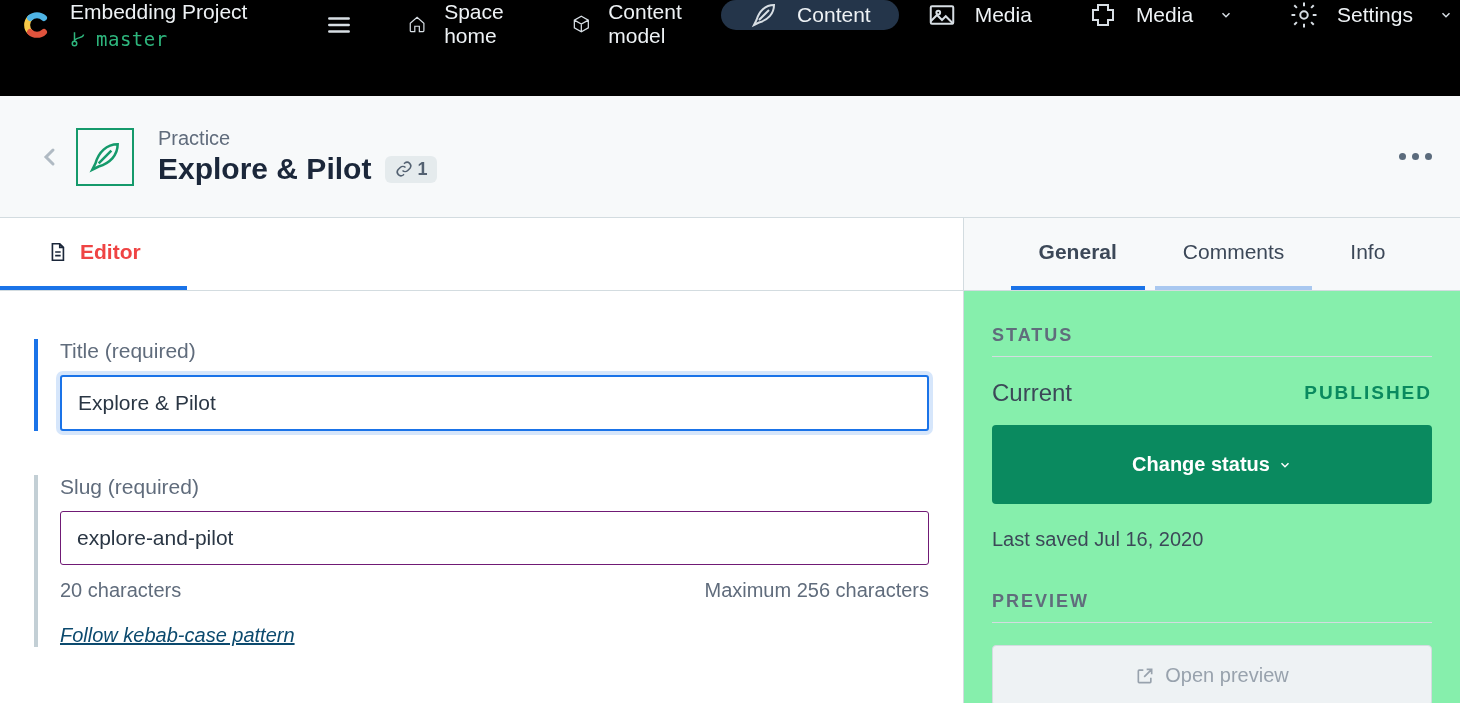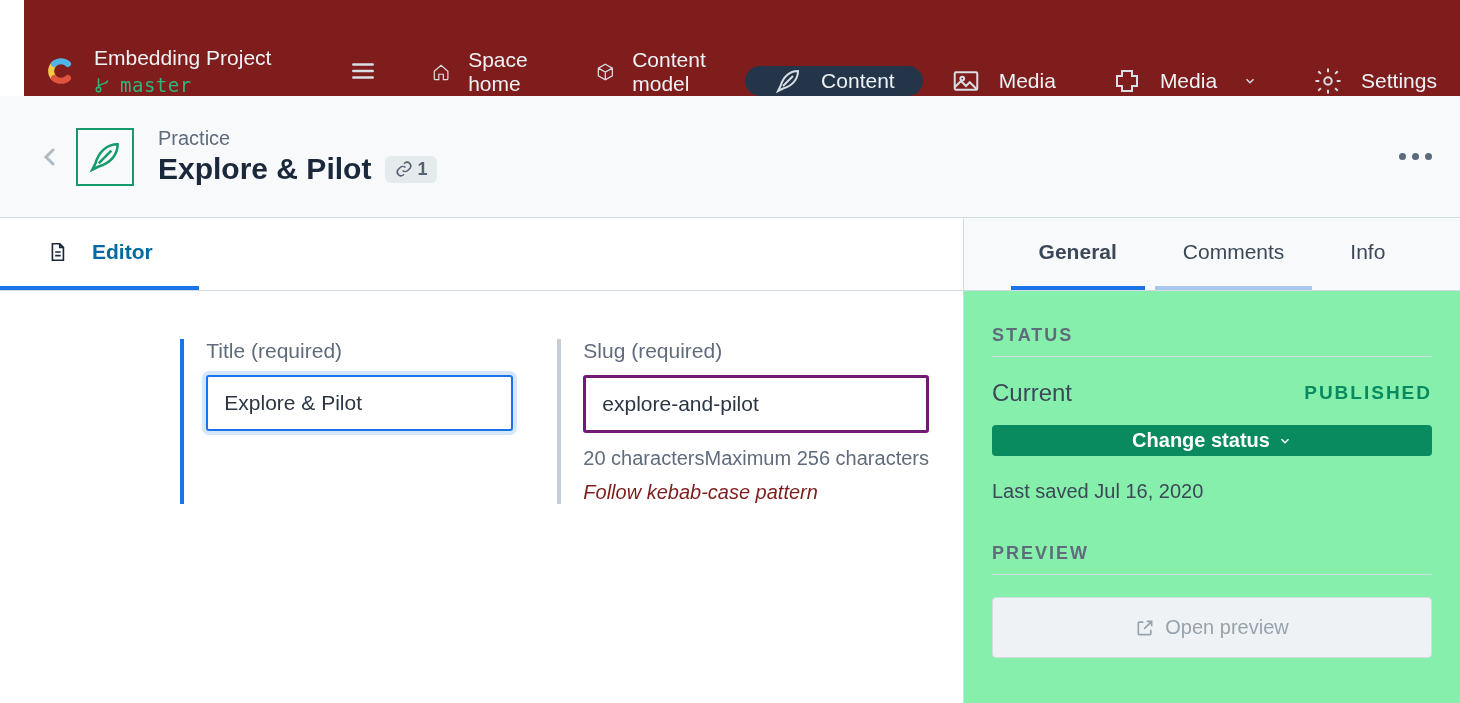--- a/index.html
+++ b/index.html
@@ -1,19 +1,19 @@
 <!DOCTYPE html>
 <html><head>
   <meta charset="utf-8">
   <style>
     * { box-sizing: border-box; margin: 0; padding: 0; }
     body { font-family: -apple-system, BlinkMacSystemFont, "Segoe UI", Helvetica, Arial, sans-serif; background: #fff; color: #1b273a; width: 1460px; height: 703px; overflow: hidden; }
     
     
-    .topnav { display: flex; align-items: flex-end; background: #7f1d1d; height: 96px; color: #e5ebed; margin-left: 24px; }
+    .topnav { display: flex; align-items: flex-start; background: #000000; height: 96px; color: #e5ebed; }
     .topnav .project { display: flex; align-items: center; padding: 0 28px 0 18px; gap: 16px; min-width: 380px; }
     .logo { width: 36px; height: 36px; }
     .project-meta { display: flex; flex-direction: column; gap: 4px; }
     .project-name { font-size: 21px; font-weight: 500; color: #eef2f5; }
     .branch-row { display: flex; align-items: center; gap: 8px; }
     .branch { font-family: ui-monospace, Menlo, Consolas, monospace; color: #2eb67d; font-size: 19px; letter-spacing: 0.5px; }
     .hamburger { margin-left: auto; cursor: pointer; }
     .navitem { display: flex; align-items: center; gap: 18px; padding: 0 28px; font-size: 21px; cursor: pointer; color: #eef2f5; }
     .navitem.active { background: #24354a; border-radius: 27px; }
     .nav-icon { width: 30px; height: 30px; stroke: #d7dee4; fill: none; stroke-width: 1.6; }
@@ -32,46 +32,46 @@
     .kebab { margin-left:auto; cursor:pointer; display:flex; gap:6px; }
     .kebab span { width:7px; height:7px; background:#5b6b7c; border-radius:50%; }
 
     
     .body-wrap { display:flex; height: calc(703px - 96px - 100px); }
     .main-col { flex: 1 1 auto; border-right: 1px solid #d3dce0; display:flex; flex-direction:column; overflow:hidden; }
     .side-col { width: 496px; background:#86efac; display:flex; flex-direction:column; }
 
     
     .tabbar { display:flex; border-bottom:1px solid #d3dce0; }
-    .tab { display:flex; align-items:center; gap:24px; padding: 22px 46px; font-size:21px; font-weight:700; color:#0369a1; border-bottom: 4px solid transparent; cursor:pointer; }
+    .tab { display:flex; align-items:center; gap:12px; padding: 22px 46px; font-size:21px; font-weight:700; color:#ef4444; border-bottom: 4px solid transparent; cursor:pointer; }
     .tab.active { border-bottom-color:#1a73e8; }
     .tab svg { width:22px; height:22px; }
 
     
-    .fields { padding: 48px 34px 10px 34px; display:flex; flex-direction:row; gap: 44px; justify-content: flex-end; }
+    .fields { padding: 48px 34px 10px 34px; display:flex; flex-direction:column; gap: 44px; justify-content: flex-end; }
     .field { border-left: 4px solid #c3cfd5; padding-left: 22px; }
     .field.active { border-left-color:#1a73e8; }
     .field-label { font-size:21px; color:#606c7c; margin-bottom:12px; }
-    .field-input { width:100%; font-size:21px; color:#2a3644; padding: 14px 16px; border:3px solid #701a75; border-radius:3px; outline:none; }
+    .field-input { width:100%; font-size:21px; color:#2a3644; padding: 14px 16px; border:1px solid #701a75; border-radius:3px; outline:none; }
     .field.active .field-input { border:2px solid #1a73e8; box-shadow: 0 0 0 4px rgba(26,115,232,0.18); }
     .field-meta { display:flex; justify-content:space-between; margin-top:14px; font-size:20px; color:#606c7c; }
-    .field-hint { font-size:20px; color:#7f1d1d; font-style:italic; margin-top:11px; }
+    .field-hint { font-size:20px; color:#0c4a6e; font-style:italic; margin-top:22px;text-decoration:underline; }
 
     
     .side-tabs { display:flex; justify-content:center; gap: 10px; border-bottom:1px solid #d3dce0; background:#f7f9fa; }
     .side-tab { padding: 22px 28px; font-size:21px; cursor:pointer; border-bottom:4px solid transparent; color:#3c4858; }
     .side-tab.active { font-weight:700; border-bottom-color:#1a73e8; }
     .side-tab.secondary { border-bottom-color:#a9c8f0; }
 
     .side-body { padding: 22px 28px; display:flex; flex-direction:column; }
     .side-section-title { letter-spacing:2px; color:#606c7c; font-size:18px; font-weight:600; padding-bottom:10px; border-bottom:1px solid #d3dce0; margin-top: 12px; }
     .status-row { display:flex; justify-content:space-between; align-items:center; padding: 22px 0 18px; }
     .status-row .lbl { font-size:24px; color:#3c4858; }
     .status-row .val { font-size:19px; font-weight:800; letter-spacing:2px; color:#0a8a5f; }
-    .change-btn { width:100%; text-align:center; background:#0a8a5f; color:#fff; font-size:20px; font-weight:600; padding:4px 0; border:none; border-radius:4px; cursor:pointer; display:flex; justify-content:center; align-items:center; gap:8px; }
+    .change-btn { width:100%; text-align:center; background:#0a8a5f; color:#fff; font-size:20px; font-weight:600; padding:28px 0; border:none; border-radius:4px; cursor:pointer; display:flex; justify-content:center; align-items:center; gap:8px; }
     .last-saved { font-size:20px; color:#3c4858; padding: 24px 0 28px; }
     .preview-btn { width:100%; text-align:center; background:#eef2f4; color:#98a2ad; font-size:20px; padding:18px 0; border:1px solid #d3dce0; border-radius:4px; margin-top:22px; display:flex; justify-content:center; align-items:center; gap:10px; cursor:default; }
   </style>
 </head>
 <body>
 
 <div class="topnav">
   <div class="project">
     <svg class="logo" viewBox="0 0 36 36">
       <circle cx="18" cy="18" r="15" fill="none"></circle>

